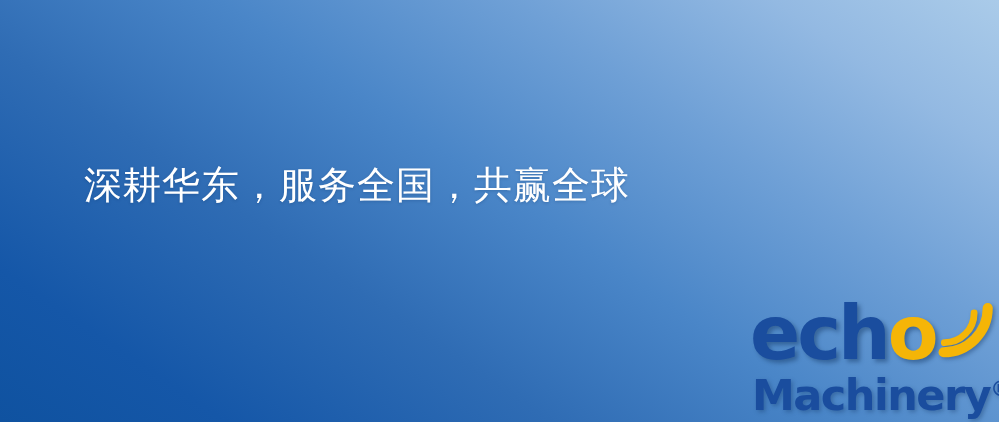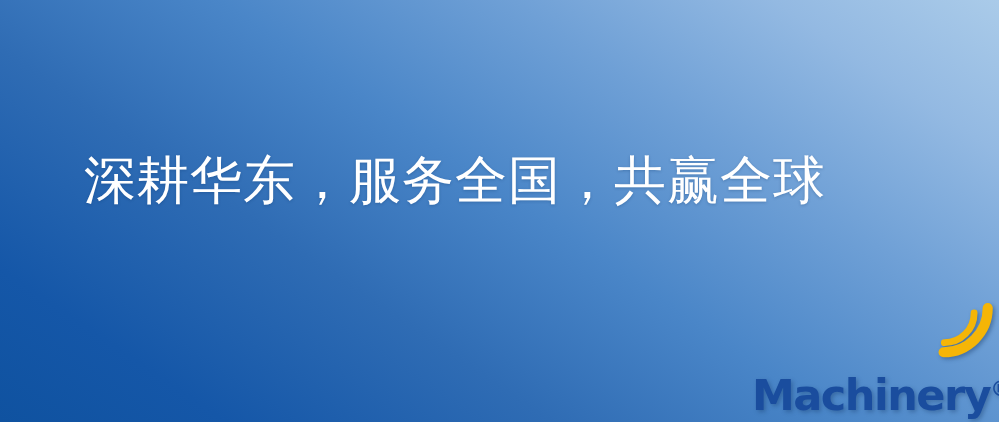--- a/index.html
+++ b/index.html
@@ -23,22 +23,22 @@
         #93b9e2 86%,
         #aacbe9 100%);
     font-family: "Liberation Sans", sans-serif;
   }
 
   
   #headline {
     position: absolute;
     left: 84px;
     top: 152px;
-    font-family: Liberation Mono, monospace;
-    font-size: 52px;
+    font-family: Liberation Sans, sans-serif;
+    font-size: 38px;
     line-height: 66px;
     color: #ffffff;
     letter-spacing: 1px;
     white-space: nowrap;
     text-shadow: 0 1px 3px rgba(10,50,100,0.28);
   }
 
   
   #subtitle {
     position: absolute;
@@ -107,20 +107,23 @@
 </head>
 <body>
 
 <div id="banner">
 
   <div id="headline">深耕华东，服务全国，共赢全球</div>
 
 
   <div id="logo">
 
+    <div id="logo-wordmark">
+      <span id="logo-echo-dark">ech</span><span id="logo-echo-gold">o</span>
+    </div>
 
     <svg id="logo-arcs" viewBox="0 0 70 70">
 
       <path d="M 14 62 A 48 48 0 0 0 62 14" fill="none" stroke="#f5b507" stroke-width="11" stroke-linecap="round" transform="translate(-2,4) scale(0.62) translate(14,10)"></path>
 
       <path d="M 14 62 A 48 48 0 0 0 62 14" fill="none" stroke="#f5b507" stroke-width="11" stroke-linecap="round" transform="translate(-2,4) scale(0.92) translate(4,-3)"></path>
     </svg>
 
     <div id="logo-tagline">
       <span>Machinery</span><span class="reg">®</span>

